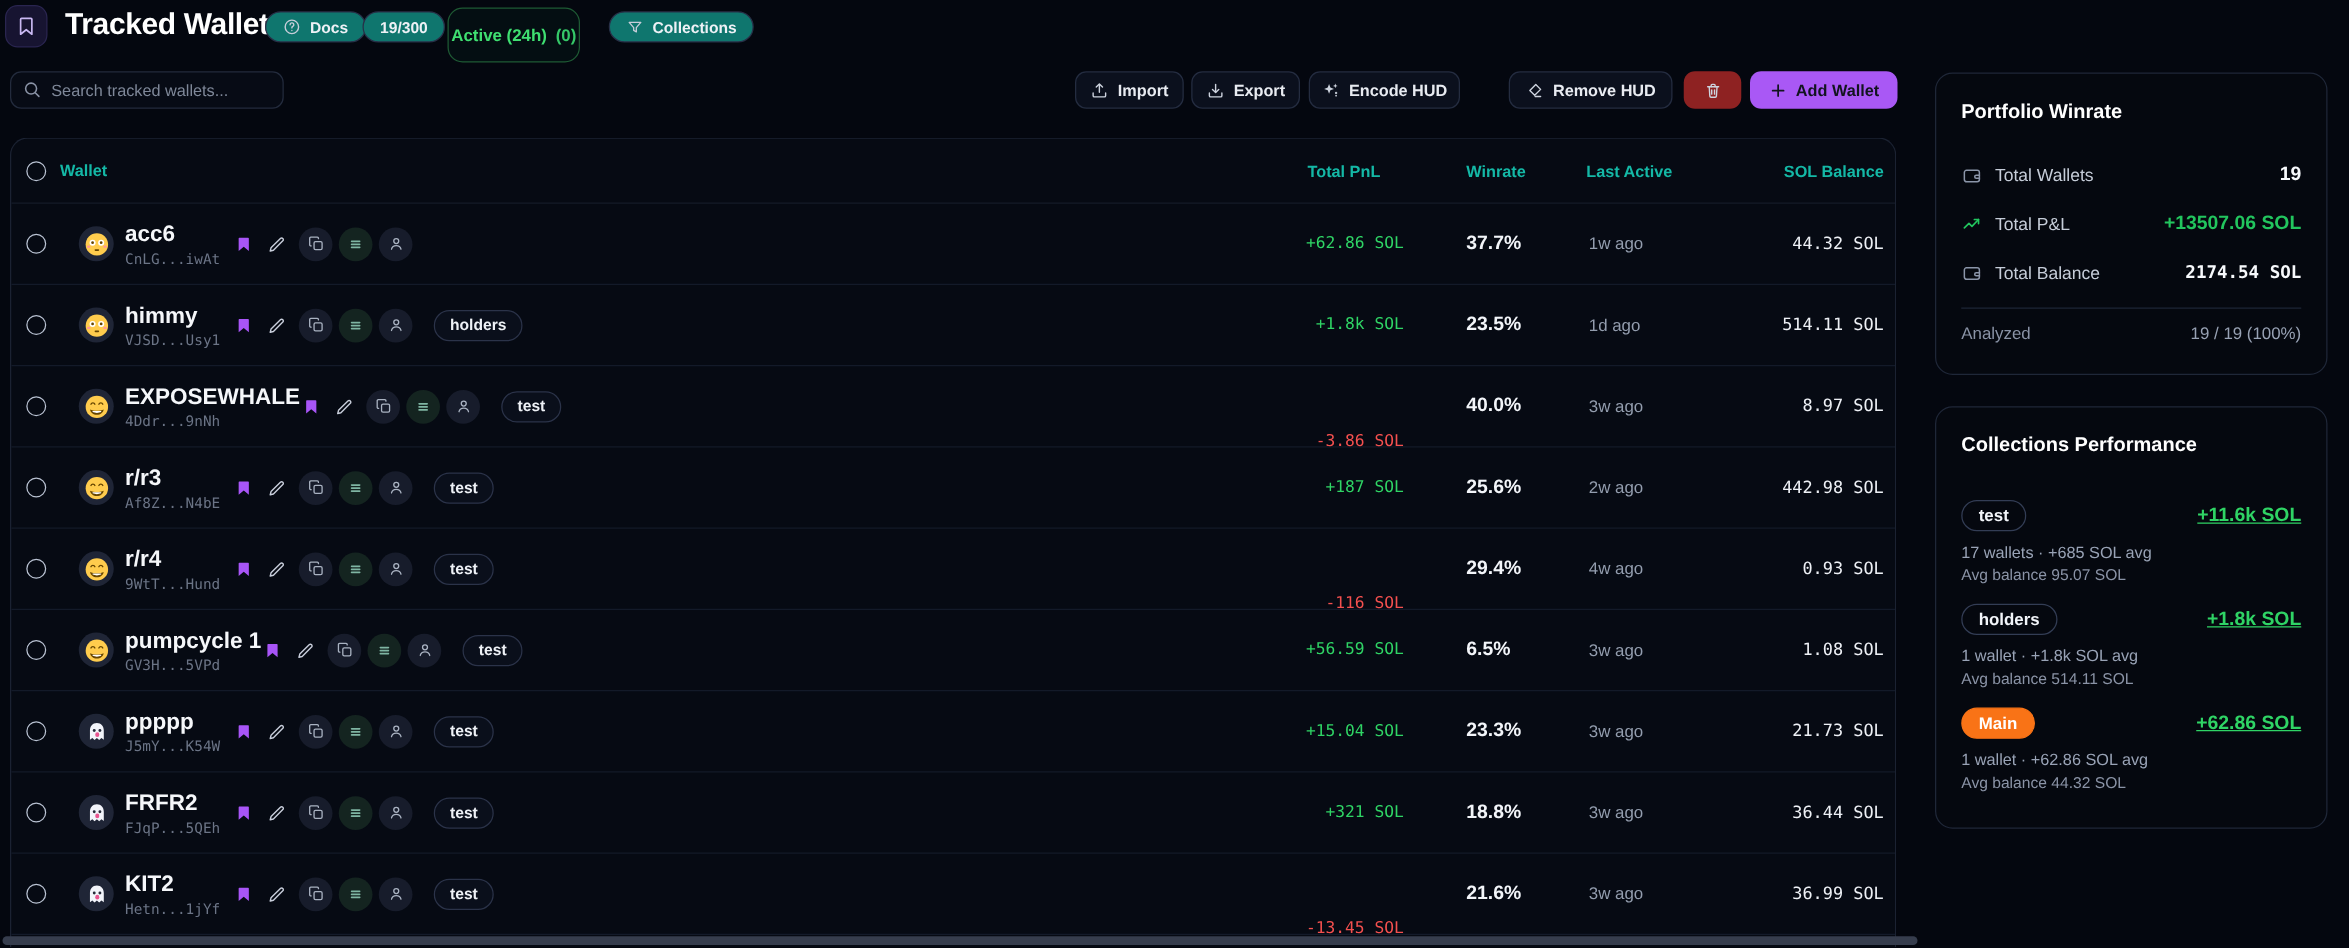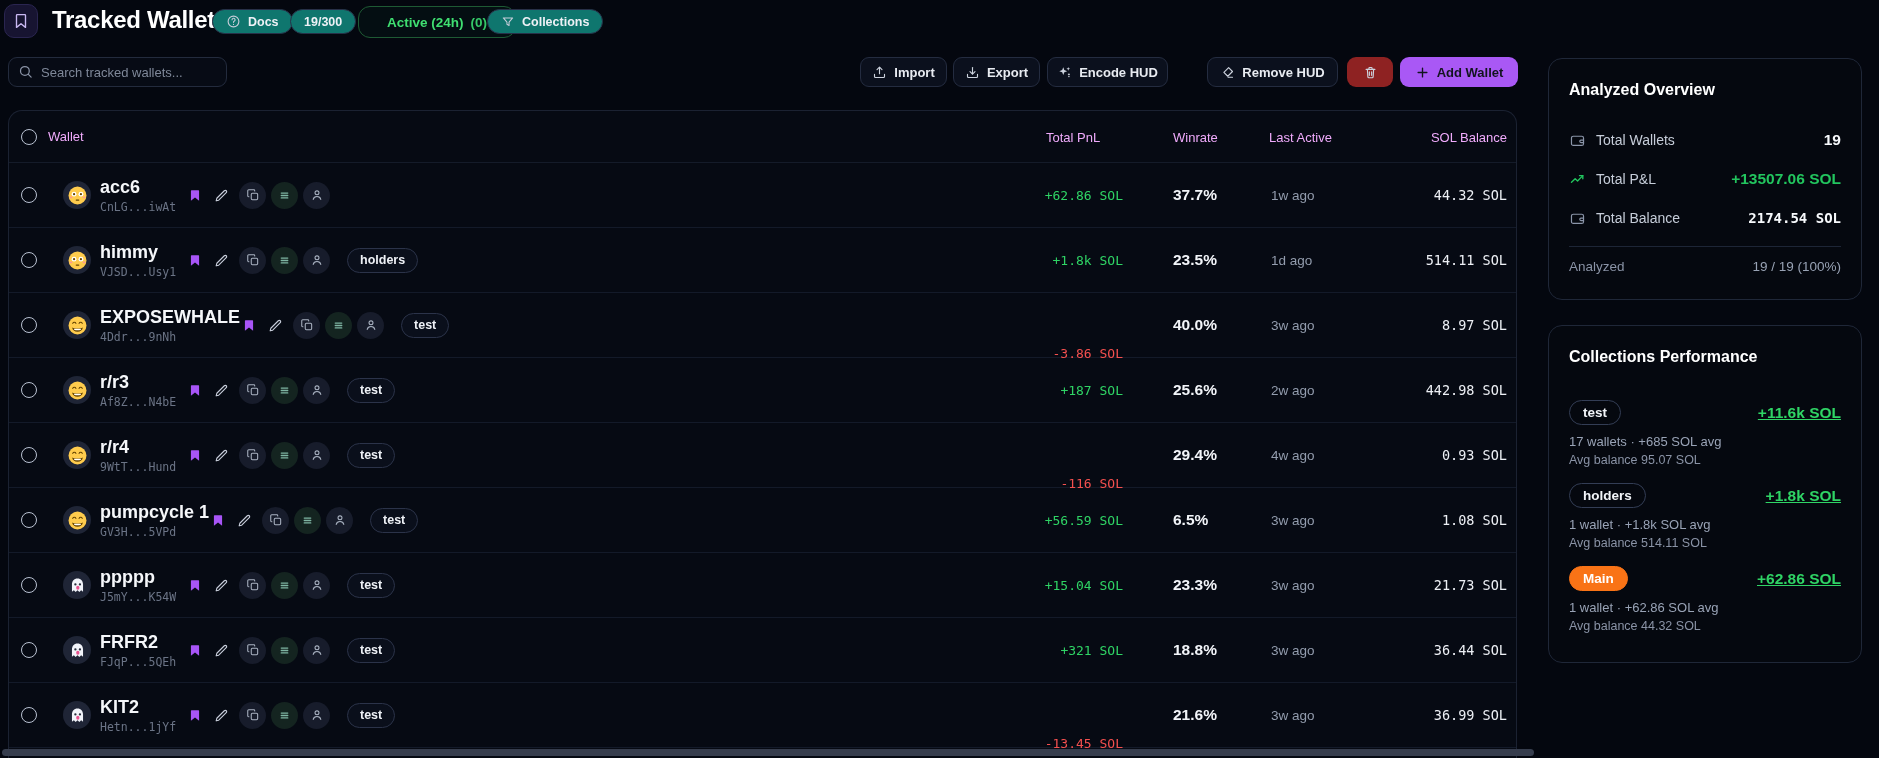--- a/index.html
+++ b/index.html
@@ -15,22 +15,22 @@
   .logo-btn { position:absolute; left:4px; top:4px; width:34px; height:34px;
     background:#171431; border:1px solid #2a2550; border-radius:10px;
     display:flex; align-items:center; justify-content:center; color:#c9b8f2; }
   .page-title { position:absolute; left:52px; top:6px; font-size:24px; font-weight:700; color:#ffffff; letter-spacing:-0.3px; }
   .pill { position:absolute; top:9px; height:25px; display:inline-flex; align-items:center; gap:7px;
     padding:0 13px; border:1px solid #283048; border-radius:999px; background:#0f766e;
     font-size:12.5px; font-weight:700; color:#eef1f6; cursor:pointer; }
   .pill .ic { color:#c6cdd9; }
   #docs-btn { left:212px; }
   #count-pill { left:290px; }
-  #active-btn { position:absolute; left:358px; top:6px; height:32px; display:inline-flex; align-items:center;
-    padding:0 28px; border:1px solid #1e5a34; border-radius:12px; background:rgba(34,197,94,0.04);
+  #active-btn { position:absolute; left:358px; top:6px; height:44px; display:inline-flex; align-items:center;
+    padding:0 2px; border:1px solid #1e5a34; border-radius:12px; background:rgba(34,197,94,0.04);
     font-size:13.5px; font-weight:700; color:#3fdf71; cursor:pointer; }
   #active-btn .cnt { color:#35c868; margin-left:7px; font-weight:600; }
   #collections-btn { left:487px; }
 
   
   .search-wrap { position:absolute; left:8px; top:57px; width:219px; height:30px; }
   .search-wrap .sic { position:absolute; left:10px; top:7px; color:#8a93a6; }
   .search-wrap input { width:100%; height:100%; background:#070b15; border:1px solid #232b3d; border-radius:9px;
     color:#dfe4ec; font-size:13px; padding:0 10px 0 32px; outline:none; font-family:"Liberation Sans", sans-serif; }
   .search-wrap input::placeholder { color:#7f8899; }
@@ -41,21 +41,21 @@
   #export-btn { left:953px; width:87px; }
   #encode-btn { left:1047px; width:121px; }
   #remove-btn { left:1207px; width:131px; }
   #trash-btn  { left:1347px; width:46px; background:#8e2222; border:none; color:#f6b1b1; }
   #add-btn    { left:1400px; width:118px; background:#a958f5; border:none; color:#12141f; font-weight:700; }
 
   
   .table-wrap { position:absolute; left:8px; top:110px; width:1509px; height:648px;
     border:1px solid #1b2232; border-bottom:none; border-radius:14px 14px 0 0; background:#060a13; overflow:hidden; }
   .thead { position:relative; height:52px; border-bottom:1px solid #141b29; display:flex; align-items:center; padding-left:12px; }
-  .thead .col { color:#f0abfc; font-size:13px; font-weight:400; }
+  .thead .col { color:#14b8a6; font-size:13px; font-weight:700; }
   .ckr { width:16px; height:16px; border:1.5px solid #b9c2d2; border-radius:50%; flex:none; cursor:pointer; }
   .h-wallet { margin-left:11px; }
   .abs { position:absolute; top:50%; transform:translateY(-50%); }
   .h-pnl { left:1037px; } .h-win { left:1164px; } .h-last { left:1260px; } .h-bal { right:9px; }
 
   .trow { position:relative; height:65px; display:flex; align-items:center; padding-left:12px; border-bottom:1px solid #131a29; }
   .avatar { width:28px; height:28px; border-radius:50%; background:#1f2536; margin-left:26px; flex:none;
     display:flex; align-items:center; justify-content:center; }
   .avatar svg { width:19px; height:19px; display:none; }
   .avatar.av-grin .face-grin { display:block; }
@@ -701,21 +701,21 @@
     </span>
     <span class="abs c-pnl neg">-13.45 SOL</span>
     <span class="abs c-win">21.6%</span>
     <span class="abs c-last">3w ago</span>
     <span class="abs c-bal">36.99 SOL</span>
   </div>
 </div>
 </div>
 
 <div class="panel" id="portfolio-panel">
-  <div class="panel-title">Analyzed Overview</div>
+  <div class="panel-title">Portfolio Winrate</div>
   <div class="stat-row">
     <span class="stat-label">
       <span class="ic">
         <svg width="17" height="17" viewBox="0 0 24 24" fill="none" stroke="currentColor" stroke-width="1.7" stroke-linecap="round" stroke-linejoin="round">
             <rect x="3.5" y="6" width="17" height="13" rx="2.5"></rect>
             <path d="M20.5 11.5h-3.6a1.7 1.7 0 0 0 0 3.4h3.6"></path>
           </svg>
       </span>
       <span>Total Wallets</span>
     </span>

